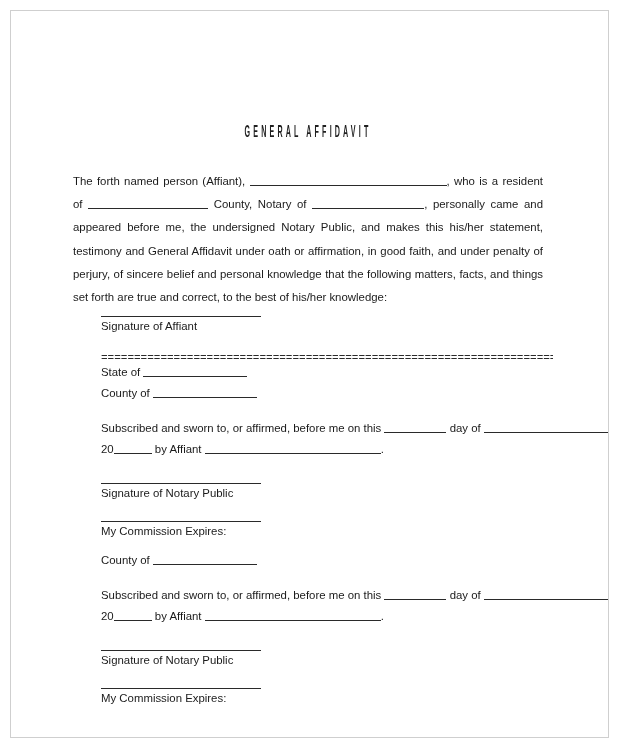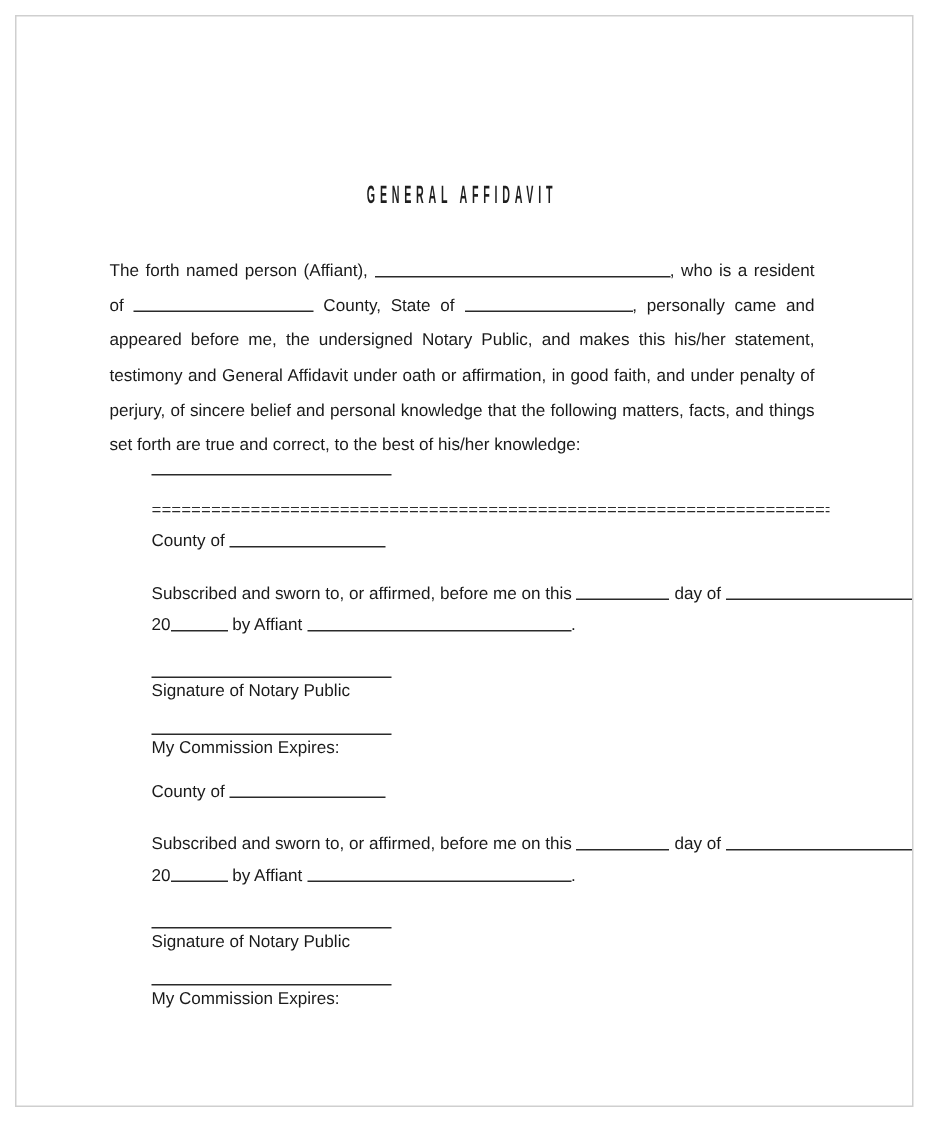--- a/index.html
+++ b/index.html
@@ -150,37 +150,42 @@
   <div class="doc-body">
 
     <div class="title-wrap">
       <div class="doc-title">GENERAL AFFIDAVIT</div>
     </div>
 
     <p class="intro-para">
       <span>The forth named person (Affiant),</span>
       <span class="fill fill-xl"></span><span>, who is a resident of</span>
       <span class="fill fill-lg"></span>
-      <span>County, State of</span>
+      <span>County, Notary of</span>
       <span class="fill fill-md"></span><span>, personally came and appeared before me, the undersigned Notary Public, and makes this his/her statement, testimony and General Affidavit under oath or affirmation, in good faith, and under penalty of perjury, of sincere belief and personal knowledge that the following matters, facts, and things set forth are true and correct, to the best of his/her knowledge:</span>
     </p>
 
   </div>
 
   <div class="lower-block">
 
 
     <div class="sp-22"></div>
 
     <div class="sig-rule"></div>
+    <div class="sig-caption">Signature of Affiant</div>
 
     <div class="sp-18"></div>
 
     <div class="eq-sep">==========================================================================================</div>
 
+    <div class="line-row">
+      <span>State of</span>
+      <span class="u u-state"></span>
+    </div>
 
     <div class="sp-6"></div>
 
     <div class="line-row">
       <span>County of</span>
       <span class="u u-county"></span>
     </div>
 
     <div class="sp-20"></div>
 

